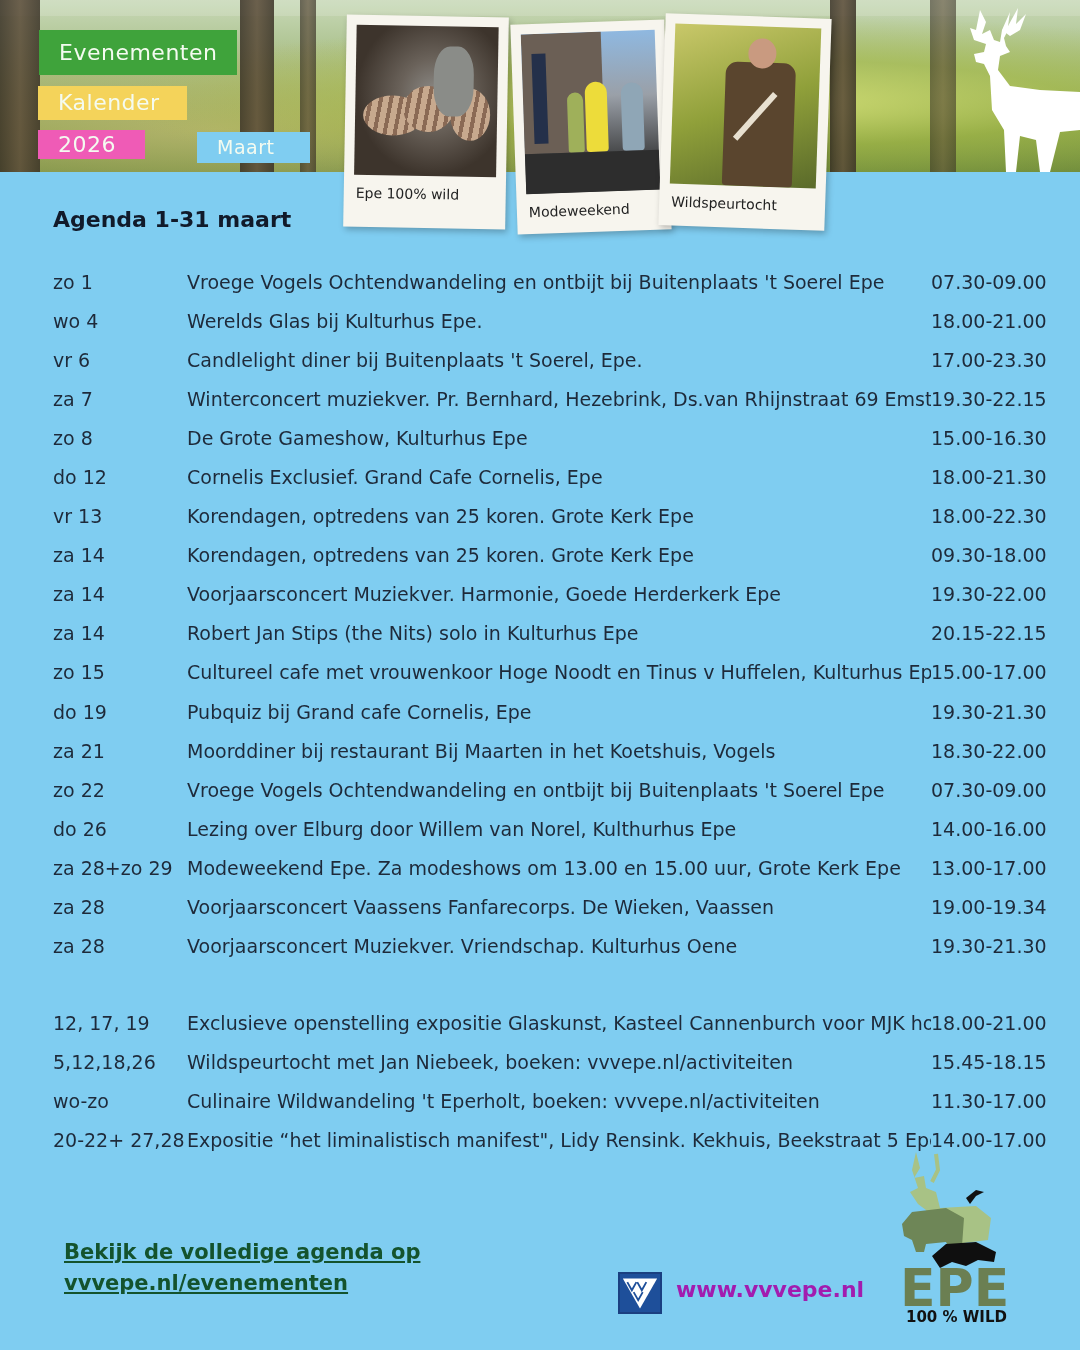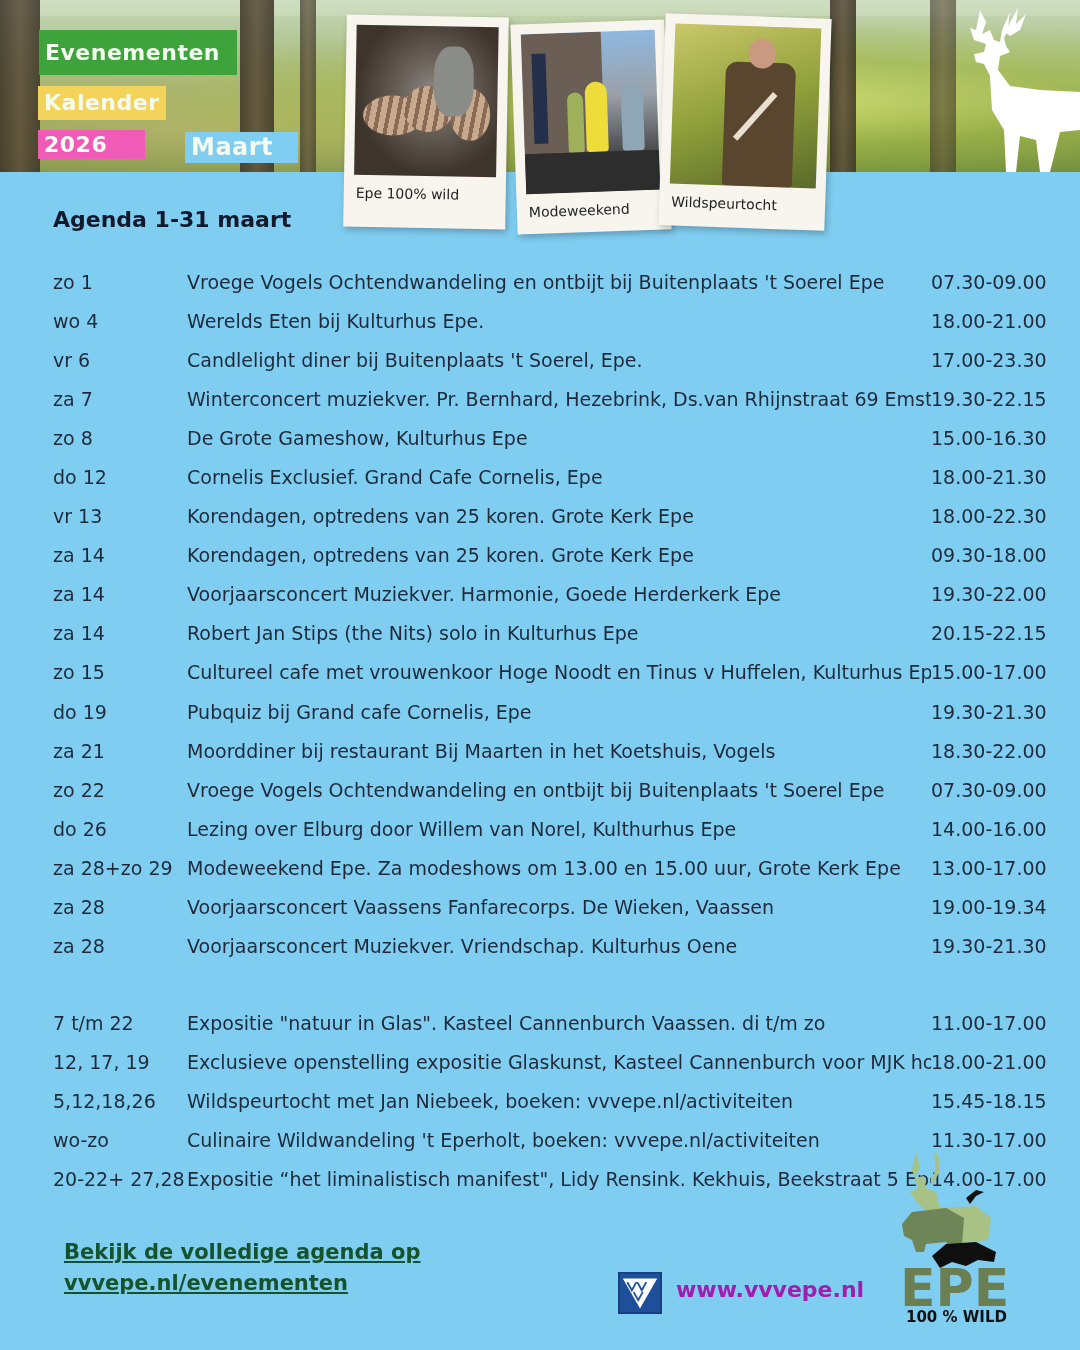--- a/index.html
+++ b/index.html
@@ -18,28 +18,28 @@
       radial-gradient(ellipse at 20% 75%, rgba(200,190,120,0.7) 0%, rgba(0,0,0,0) 50%),
       linear-gradient(180deg, #c8d9b8 0%, #9fb77a 45%, #7e9a4a 75%, #6d8a3c 100%);
     overflow: hidden;
   }
   .trunk { position: absolute; top: 0; background: linear-gradient(90deg, #3a3126, #5a4a38, #3a3126); opacity: 0.85; }
   .banner-strip {
     position: absolute; left: 0; top: 0; width: 1080px; height: 16px;
     background: rgba(255,255,255,0.15);
   }
   .tag {
-    position: absolute; font-weight: bold; color: #f4fbf0;
-    font-family: "DejaVu Sans", sans-serif; padding: 0 6px;
+    position: absolute; font-weight: normal; color: #f4fbf0;
+    font-family: "DejaVu Sans", sans-serif; padding: 0 20px;
     letter-spacing: 0.5px;
   }
   .tag-green { left: 39px; top: 30px; width: 198px; height: 45px; background: #3fa33b; font-size: 22px; line-height: 45px; }
-  .tag-yellow { left: 38px; top: 86px; width: 128px; height: 34px; background: #f4d35a; font-size: 22px; line-height: 34px; }
+  .tag-yellow { left: 38px; top: 86px; width: 149px; height: 34px; background: #f4d35a; font-size: 22px; line-height: 34px; }
   .tag-pink { left: 38px; top: 130px; width: 107px; height: 29px; background: #ef5bb6; font-size: 22px; line-height: 29px; }
-  .tag-blue { left: 185px; top: 132px; width: 113px; height: 31px; background: #7fcdf1; font-size: 24px; line-height: 31px; }
+  .tag-blue { left: 197px; top: 132px; width: 113px; height: 31px; background: #7fcdf1; font-size: 19px; line-height: 31px; }
 
   
   .deer { position: absolute; right: 0; top: 0; width: 140px; height: 172px; }
 
   
   .polaroid {
     position: absolute; background: #f7f5ee;
     box-shadow: 2px 3px 6px rgba(0,0,0,0.25);
     padding: 10px 10px 0 10px;
   }
@@ -150,21 +150,21 @@
 <div class="agenda-title">Agenda 1-31 maart</div>
 
 <div class="events">
   <div class="row">
       <span class="c-date">zo 1</span>
       <span class="c-desc">Vroege Vogels Ochtendwandeling en ontbijt bij Buitenplaats 't Soerel Epe</span>
       <span class="c-time">07.30-09.00</span>
     </div>
   <div class="row">
       <span class="c-date">wo 4</span>
-      <span class="c-desc">Werelds Eten bij Kulturhus Epe.</span>
+      <span class="c-desc">Werelds Glas bij Kulturhus Epe.</span>
       <span class="c-time">18.00-21.00</span>
     </div>
   <div class="row">
       <span class="c-date">vr 6</span>
       <span class="c-desc">Candlelight diner bij Buitenplaats 't Soerel, Epe.</span>
       <span class="c-time">17.00-23.30</span>
     </div>
   <div class="row">
       <span class="c-date">za 7</span>
       <span class="c-desc">Winterconcert muziekver. Pr. Bernhard, Hezebrink, Ds.van Rhijnstraat 69 Emst</span>
@@ -236,25 +236,20 @@
       <span class="c-time">19.00-19.34</span>
     </div>
   <div class="row">
       <span class="c-date">za 28</span>
       <span class="c-desc">Voorjaarsconcert Muziekver. Vriendschap. Kulturhus Oene</span>
       <span class="c-time">19.30-21.30</span>
     </div>
 </div>
 
 <div class="events2">
-  <div class="row">
-      <span class="c-date">7 t/m 22</span>
-      <span class="c-desc">Expositie "natuur in Glas". Kasteel Cannenburch Vaassen. di t/m zo</span>
-      <span class="c-time">11.00-17.00</span>
-    </div>
   <div class="row">
       <span class="c-date">12, 17, 19</span>
       <span class="c-desc">Exclusieve openstelling expositie Glaskunst, Kasteel Cannenburch voor MJK houd</span>
       <span class="c-time">18.00-21.00</span>
     </div>
   <div class="row">
       <span class="c-date">5,12,18,26</span>
       <span class="c-desc">Wildspeurtocht met Jan Niebeek, boeken: vvvepe.nl/activiteiten</span>
       <span class="c-time">15.45-18.15</span>
     </div>

